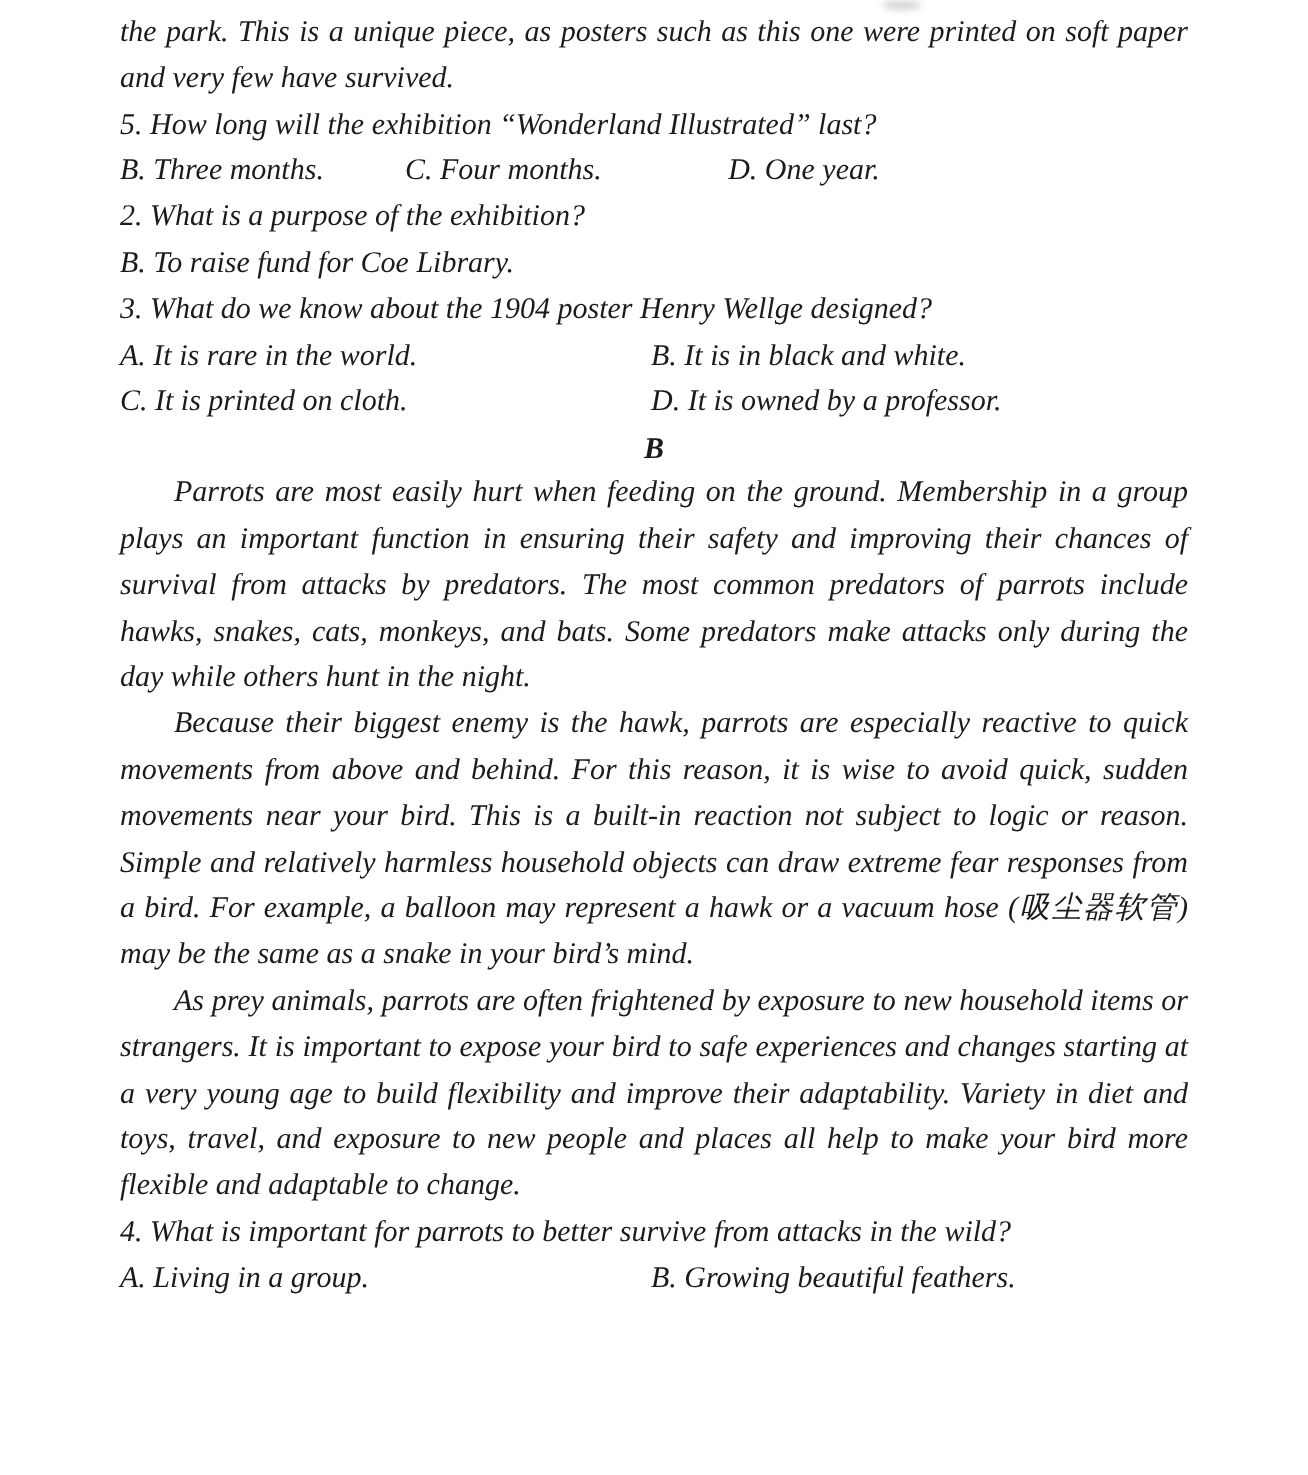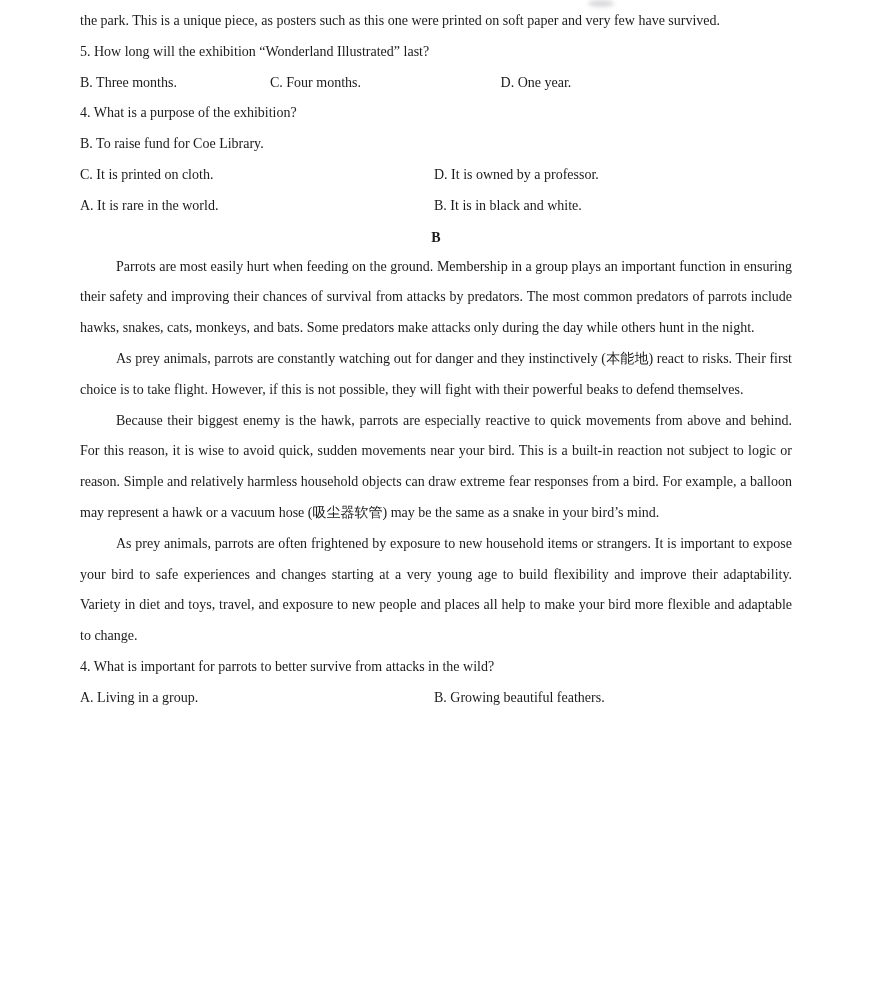--- a/index.html
+++ b/index.html
@@ -12,22 +12,23 @@
     color: #1b1b1b;
     position: relative;
     height: 983px;
     overflow: hidden;
   }
   .page {
     padding: 6px 80px 0 80px;
     width: 872px;
   }
   .line, .q-text, .opt-row, .para, .section-label {
-    font-size: 14px;
+    font-size: 20px;
     line-height: 30.8px;
+    font-style: italic;
   }
   .para {
     text-align: justify;
     text-indent: 36px;
   }
   .continuation {
     text-align: justify;
     text-indent: 0;
   }
   .q-text { text-indent: 0; }
@@ -68,40 +69,40 @@
 
   <p class="line continuation">the park. This is a unique piece, as posters such as this one were printed on soft paper and very few have survived.</p>
 
   <p class="q-text">5. How long will the exhibition “Wonderland Illustrated” last?</p>
   <div class="opt-row opt-4">
     <span class="opt">B. Three months.</span>
     <span class="opt">C. Four months.</span>
     <span class="opt">D. One year.</span>
   </div>
 
-  <p class="q-text">4. What is a purpose of the exhibition?</p>
+  <p class="q-text">2. What is a purpose of the exhibition?</p>
   <div class="opt-row opt-2">
     <span class="opt">B. To raise fund for Coe Library.</span>
   </div>
   <div class="opt-row opt-2">
   </div>
 
+  <p class="q-text">3. What do we know about the 1904 poster Henry Wellge designed?</p>
+  <div class="opt-row opt-2">
+    <span class="opt">A. It is rare in the world.</span>
+    <span class="opt">B. It is in black and white.</span>
+  </div>
   <div class="opt-row opt-2">
     <span class="opt">C. It is printed on cloth.</span>
     <span class="opt">D. It is owned by a professor.</span>
-  </div>
-  <div class="opt-row opt-2">
-    <span class="opt">A. It is rare in the world.</span>
-    <span class="opt">B. It is in black and white.</span>
   </div>
 
   <p class="section-label">B</p>
 
   <p class="para">Parrots are most easily hurt when feeding on the ground. Membership in a group plays an important function in ensuring their safety and improving their chances of survival from attacks by predators. The most common predators of parrots include hawks, snakes, cats, monkeys, and bats. Some predators make attacks only during the day while others hunt in the night.</p>
-  <p class="para">As prey animals, parrots are constantly watching out for danger and they instinctively (本能地) react to risks. Their first choice is to take flight. However, if this is not possible, they will fight with their powerful beaks to defend themselves.</p>
   <p class="para">Because their biggest enemy is the hawk, parrots are especially reactive to quick movements from above and behind. For this reason, it is wise to avoid quick, sudden movements near your bird. This is a built-in reaction not subject to logic or reason. Simple and relatively harmless household objects can draw extreme fear responses from a bird. For example, a balloon may represent a hawk or a vacuum hose (吸尘器软管) may be the same as a snake in your bird’s mind.</p>
   <p class="para">As prey animals, parrots are often frightened by exposure to new household items or strangers. It is important to expose your bird to safe experiences and changes starting at a very young age to build flexibility and improve their adaptability. Variety in diet and toys, travel, and exposure to new people and places all help to make your bird more flexible and adaptable to change.</p>
 
   <p class="q-text">4. What is important for parrots to better survive from attacks in the wild?</p>
   <div class="opt-row opt-2">
     <span class="opt">A. Living in a group.</span>
     <span class="opt">B. Growing beautiful feathers.</span>
   </div>
 
 </div>

